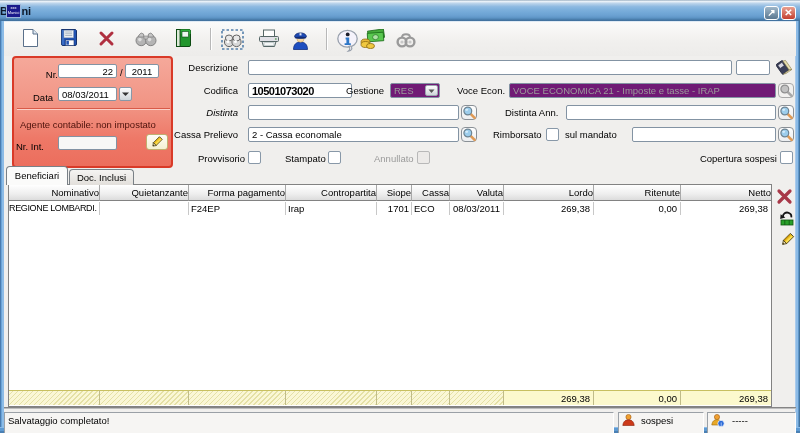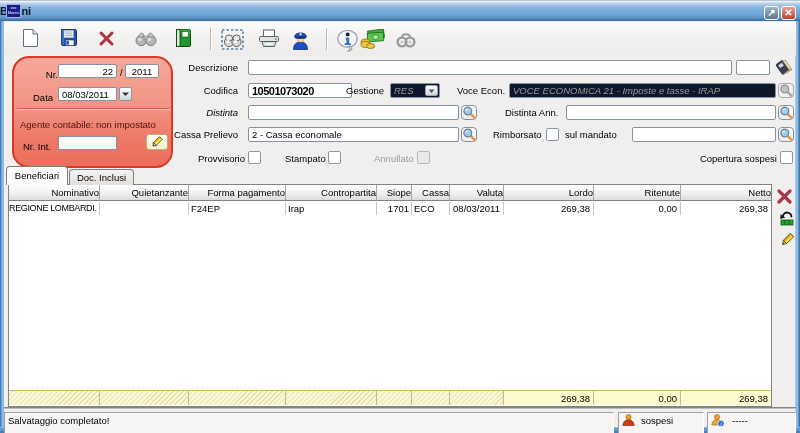--- a/index.html
+++ b/index.html
@@ -25,29 +25,29 @@
 #btnrest { left:764px; background:linear-gradient(#9fb6c8,#5a7891); }
 #btnclose { left:781px; background:linear-gradient(#e8a090,#c44030); }
 
 
 #toolbar { left:4px; top:21px; width:792px; height:35px;
   background:linear-gradient(#fbfbfa,#f1f0ee 55%,#edecea); border-top:1px solid #dfeaf4; }
 .tbsep { position:absolute; top:28px; width:1px; height:22px; background:#b8b8b8; box-shadow:1px 0 0 #fff; }
 .ticon { position:absolute; top:28px; }
 
 
-#redpanel { left:12px; top:56px; width:161px; height:112px; border-radius:17px;
+#redpanel { left:12px; top:56px; width:161px; height:112px; border-radius:4px;
   border:2px solid #d93a28;
   background:linear-gradient(#f6aa9c, #f2938312 40%, #ee7565 70%, #ec6a59);
   background:linear-gradient(#f5a89a 0%, #f19484 45%, #ee7867 75%, #ec6e5d 100%);
 }
 #redpanel .lbl { position:absolute; color:#000; }
 .inp { position:absolute; background:#fff; border:1px solid #8393a3; border-radius:2px;
   font-family:"Liberation Sans",sans-serif; font-size:9.5px; padding:0 3px; line-height:13px; }
-.inp-dis { background:#0f172a; color:#9b9b9b;font-style:italic; }
+.inp-dis { background:#701a75; color:#9b9b9b; }
 
 
 .flbl { position:absolute; color:#000; white-space:nowrap; }
 .cb { position:absolute; width:13px; height:13px; background:#fff; border:1px solid #8898a8; border-radius:2px; }
 .cb-dis { background:#eceae8; border-color:#b8b8b8; }
 .mag { position:absolute; width:16px; height:15px; border:1px solid #8a9096; border-radius:4px;
   background:linear-gradient(#fefefe,#eceef0); }
 
 
 .tab { position:absolute; border:1px solid #798086; border-bottom:none;
@@ -161,21 +161,21 @@
       <circle cx="14" cy="11" r="4.4" fill="none" stroke="#9a9a9a" stroke-width="2.4"></circle>
       <path d="M6 6.5 C6 2 14 2 14 6.5" fill="none" stroke="#9a9a9a" stroke-width="2"></path>
       <circle cx="6" cy="11" r="1.6" fill="#c8c8c8"></circle>
       <circle cx="14" cy="11" r="1.6" fill="#c8c8c8"></circle>
     </svg></div>
 
 <div id="redpanel" class="abs">
   <div class="lbl" style="left:31px; top:11px; width:13px; text-align:right;">Nr.</div>
   <div class="lbl" style="left:19px; top:34px;">Data</div>
   <div class="lbl" style="left:6px; top:61px; white-space:nowrap; color:#4d120b;">Agente contabile: non impostato</div>
-  <div class="lbl" style="left:9px; top:83px;">Nr. Int.</div>
+  <div class="lbl" style="left:2px; top:83px;">Nr. Int.</div>
   <div style="position:absolute; left:3px; top:50px; width:153px; height:1px; background:#d95a48; box-shadow:0 1px 0 rgba(255,235,230,0.7);"></div>
 </div>
 <div class="inp" style="left:58px; top:64px; width:59px; height:14px; text-align:right;">22</div>
 <div class="lbl abs" style="left:120px; top:67px;">/</div>
 <div class="inp" style="left:125px; top:64px; width:34px; height:14px; text-align:center;">2011</div>
 <div class="inp" style="left:58px; top:87px; width:59px; height:14px;">08/03/2011</div>
 <div class="abs" style="left:119px; top:87px; width:13px; height:14px; background:linear-gradient(#fdfdfd,#cfd5da); border:1px solid #8898a8; border-radius:2px;">
   <svg width="11" height="12">
       <path d="M2 4.5 L9 4.5 L5.5 8 Z" fill="#333"></path>
     </svg>

